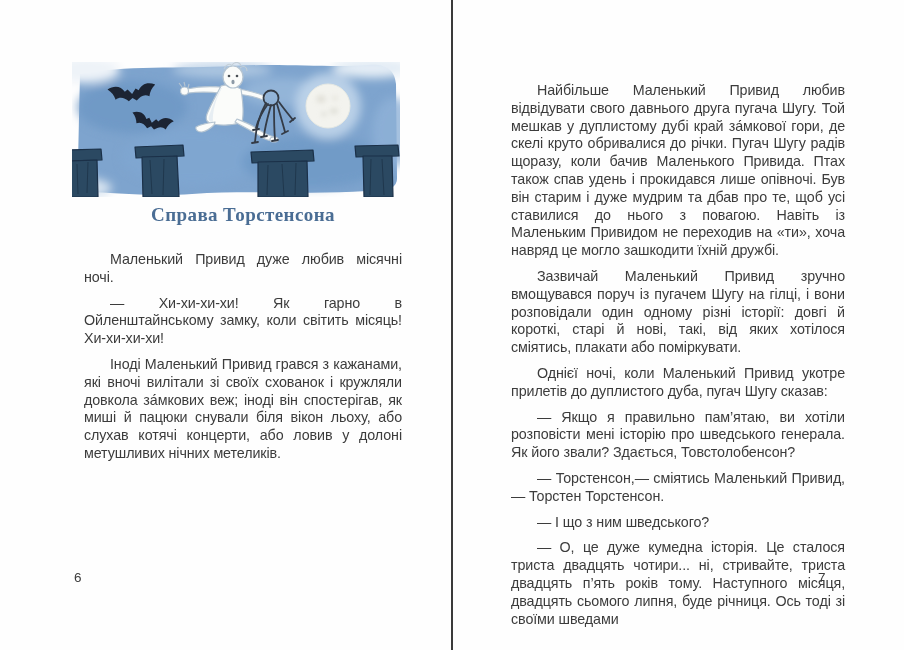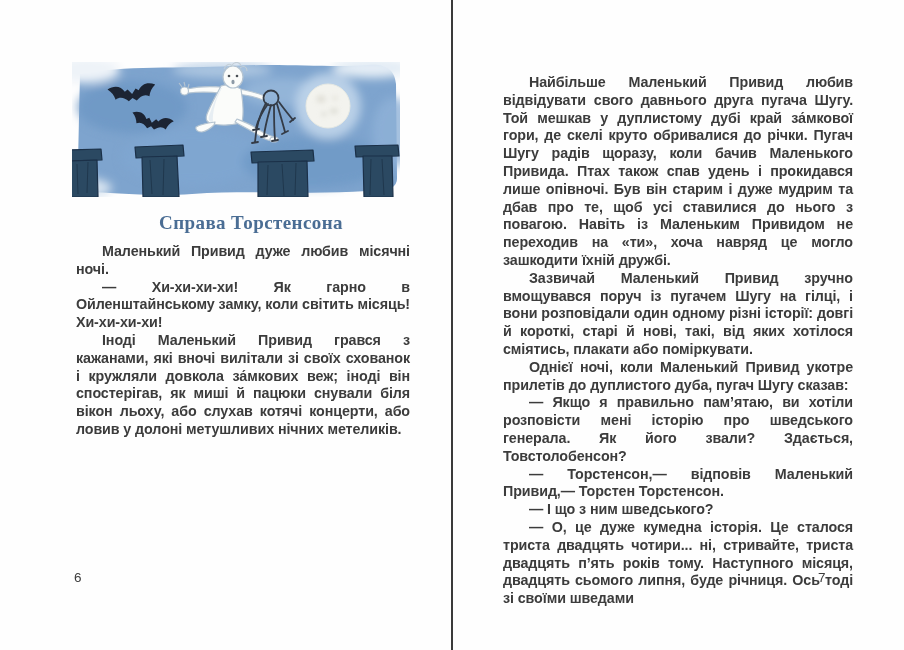--- a/index.html
+++ b/index.html
@@ -8,34 +8,34 @@
     background:#ffffff;
     font-family:"Liberation Sans", sans-serif;
   }
   .book{position:absolute;inset:0;background:#fefefe;}
   .spine{position:absolute;left:451px;top:0;width:2px;height:650px;background:#3a3a3a;}
   .page{position:absolute;top:0;height:650px;background:transparent;}
   .page-left{left:0;width:451px;}
   .page-right{left:453px;width:451px;}
   .illustration{position:absolute;left:72px;top:62px;width:328px;height:135px;}
   .chapter-title{
-    position:absolute;left:76px;top:204px;width:334px;margin:8px;
+    position:absolute;left:76px;top:204px;width:334px;margin:0;
     text-align:center;
     font-family:"Liberation Serif", serif;
     font-weight:600;font-size:19px;letter-spacing:.4px;
     color:#4a6d94;
   }
   .text-block{
     position:absolute;text-align:justify;
     font-size:14.3px;line-height:17.8px;color:#3c3c3c;
     letter-spacing:-0.1px;
   }
   .text-left{left:76px;top:243px;width:334px;}
   .text-right{left:50px;top:74px;width:350px;}
-  .text-block p{margin:0;text-indent:26px;font-weight:bold;}
+  .text-block p{margin:8px;text-indent:26px;}
   .page-num{position:absolute;font-size:13.5px;color:#3c3c3c;}
   .num-left{left:74px;top:570px;}
   .num-right{left:365px;top:570px;}
 </style>
 </head>
 <body>
 
 <div class="book">
 
   <div class="page page-left">
@@ -160,21 +160,21 @@
   </div>
 
   <div class="spine"></div>
 
   <div class="page page-right">
     <div class="text-block text-right">
         <p>Найбільше Маленький Привид любив відвідувати свого давнього друга пугача Шугу. Той мешкав у дуплистому дубі край за́мкової гори, де скелі круто обривалися до річки. Пугач Шугу радів щоразу, коли бачив Маленького Привида. Птах також спав удень і прокидався лише опівночі. Був він старим і дуже мудрим та дбав про те, щоб усі ставилися до нього з повагою. Навіть із Маленьким Привидом не переходив на «ти», хоча навряд це могло зашкодити їхній дружбі.</p>
         <p>Зазвичай Маленький Привид зручно вмощувався поруч із пугачем Шугу на гілці, і вони розповідали один одному різні історії: довгі й короткі, старі й нові, такі, від яких хотілося сміятись, плакати або поміркувати.</p>
         <p>Однієї ночі, коли Маленький Привид укотре прилетів до дуплистого дуба, пугач Шугу сказав:</p>
         <p>— Якщо я правильно пам’ятаю, ви хотіли розповісти мені історію про шведського генерала. Як його звали? Здається, Товстолобенсон?</p>
-        <p>— Торстенсон,— відповів Маленький Привид,— Торстен Торстенсон.</p>
+        <p>— Торстенсон,— сміятись Маленький Привид,— Торстен Торстенсон.</p>
         <p>— І що з ним шведського?</p>
         <p>— О, це дуже кумедна історія. Це сталося триста двадцять чотири... ні, стривайте, триста двадцять п’ять років тому. Наступного місяця, двадцять сьомого липня, буде річниця. Ось тоді зі своїми шведами</p>
       </div>
 
     <div class="page-num num-right">7</div>
   </div>
 
 </div>
 
 </body></html>

